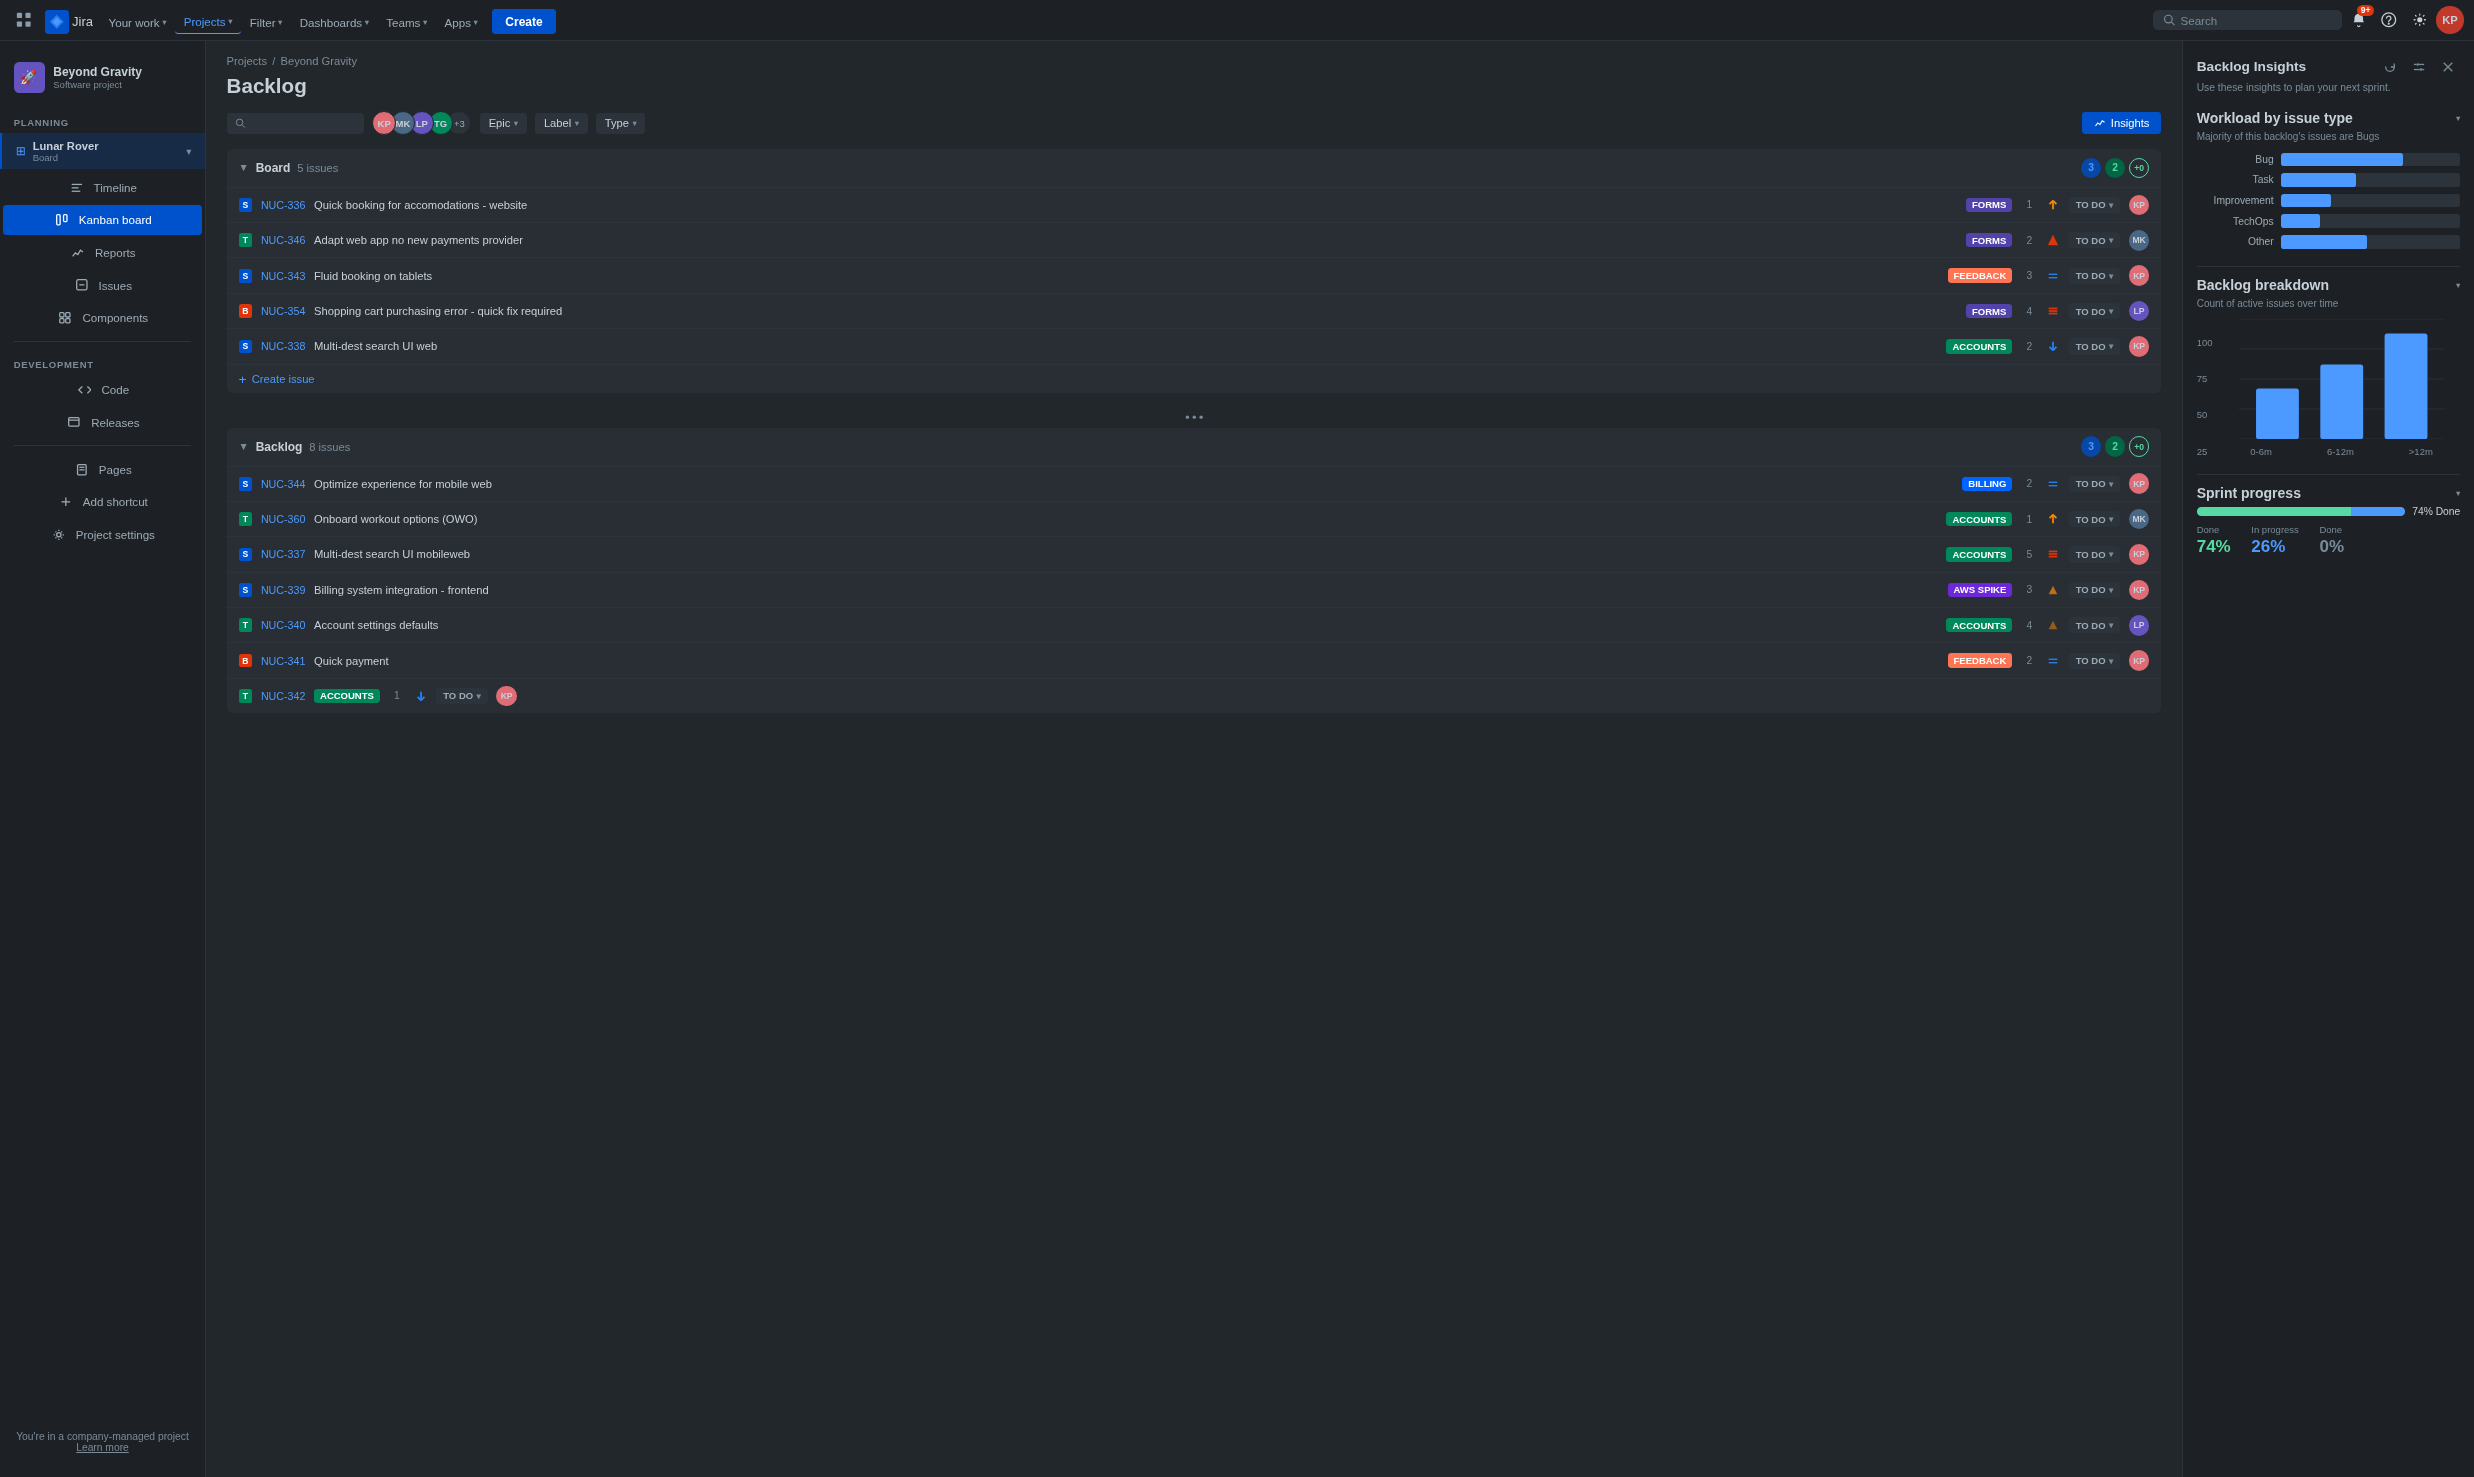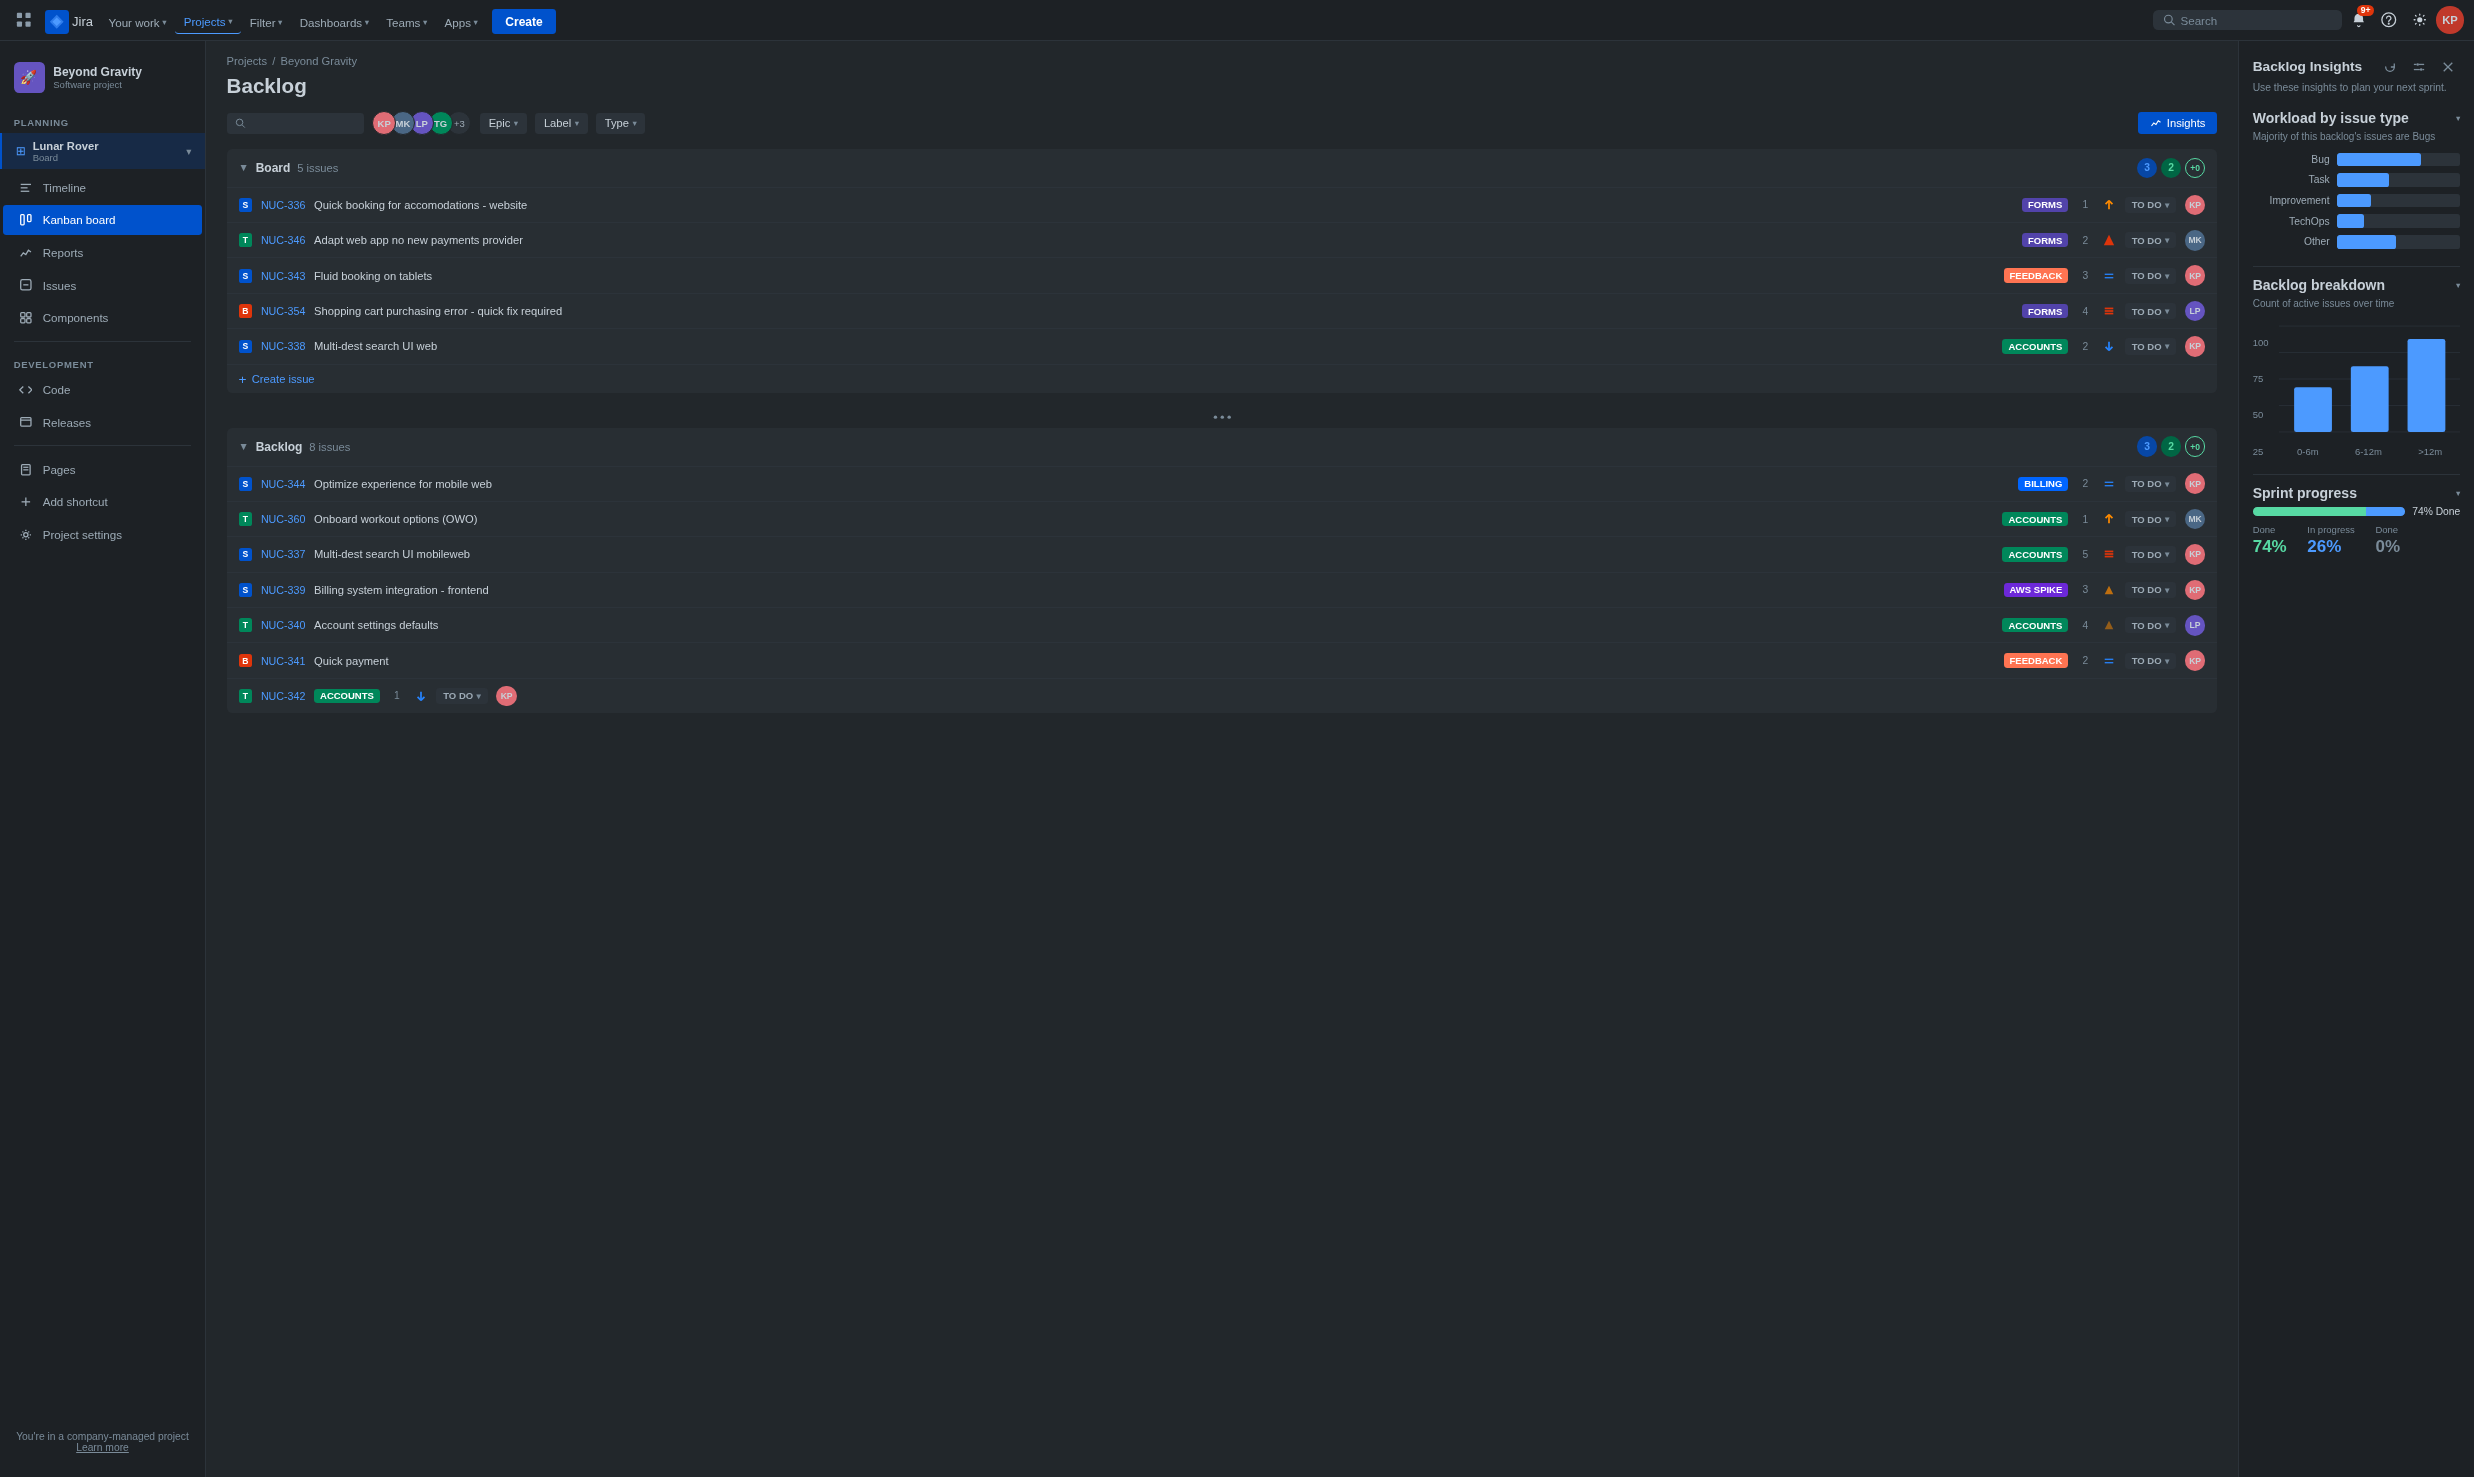--- a/index.html
+++ b/index.html
@@ -28,21 +28,21 @@
     
     .app-body { display: flex; margin-top: 41px; height: calc(100vh - 41px); }
 
     
     .sidebar { width: 206px; background: #1d2125; border-right: 0.9px solid #2c333a; display: flex; flex-direction: column; padding: 13.7px 0; flex-shrink: 0; overflow-y: auto; }
     .sidebar-project { display: flex; align-items: center; gap: 8.6px; padding: 6.9px 13.7px 13.7px; }
     .project-icon { width: 31px; height: 31px; background: #6554c0; border-radius: 5.2px; display: flex; align-items: center; justify-content: center; font-size: 13.7px; }
     .project-name { font-size: 12px; font-weight: 600; color: #c7d0d8; }
     .project-type { font-size: 9.5px; color: #7a8b99; }
     .sidebar-section-label { font-size: 9.5px; font-weight: 700; color: #7a8b99; text-transform: uppercase; letter-spacing: 0.7px; padding: 10.3px 13.7px 3.4px; }
-    .sidebar-item { display: flex; align-items: center; gap: 8.6px; padding: 6.9px 13.7px; cursor: pointer; border-radius: 3.4px; margin: 0.9px 3.4px; color: #9dabb6; font-size: 11.6px; }
+    .sidebar-item { display: flex; align-items: center; gap: 8.6px; padding: 6.9px 13.7px; cursor: pointer; border-radius: 3.4px; margin: 0.9px 3.4px; color: #9dabb6; font-size: 11.6px; justify-content: center; }
     .sidebar-item.active { background: #0052cc; color: #fff; }
     .sidebar-item .item-icon { width: 17px; height: 17px; display: flex; align-items: center; justify-content: center; flex-shrink: 0; }
     .lunar-rover-item { background: #0052cc33; border-left: 2.6px solid #0052cc; margin: 1.7px 0; padding: 6.9px 13.7px; cursor: pointer; color: #c7d0d8; display: flex; align-items: center; justify-content: space-between; }
     .sidebar-divider { height: 0.9px; background: #2c333a; margin: 6.9px 13.7px; }
     .sidebar-bottom { margin-top: auto; padding: 10.3px 13.7px; font-size: 10.3px; color: #7a8b99; text-align: center; }
     .sidebar-bottom a { color: #7a8b99; text-decoration: underline; cursor: pointer; }
 
     
     .main-content { flex: 1; background: #22272b; overflow-y: auto; position: relative; }
 
@@ -93,21 +93,21 @@
     .tag-accounts { background: #00875a; color: #fff; }
     .tag-billing { background: #0065ff; color: #fff; }
     .tag-aws { background: #6d28d9; color: #fff; }
     .story-points { color: #7a8b99; font-size: 10.3px; width: 17px; text-align: center; flex-shrink: 0; }
     .priority-icon { width: 13.7px; height: 13.7px; display: flex; align-items: center; justify-content: center; flex-shrink: 0; }
     .status-chip { display: flex; align-items: center; gap: 3.4px; background: #2c333a; border-radius: 3.4px; padding: 2.6px 6.9px; font-size: 9.5px; font-weight: 600; color: #9dabb6; white-space: nowrap; flex-shrink: 0; cursor: pointer; }
     .issue-avatar { width: 20.6px; height: 20.6px; border-radius: 50%; display: flex; align-items: center; justify-content: center; font-size: 8.6px; font-weight: 600; flex-shrink: 0; }
     .create-issue-row { display: flex; align-items: center; gap: 5.2px; padding: 6.9px 12px; color: #4c9aff; font-size: 11.2px; cursor: pointer; border-top: 0.9px solid #2c333a; }
 
     
-    .insights-panel { width: 236px; background: #1d2125; border-left: 0.9px solid #2c333a; flex-shrink: 0; padding: 13.7px; overflow-y: auto; }
+    .insights-panel { width: 292px; background: #1d2125; border-left: 0.9px solid #2c333a; flex-shrink: 0; padding: 13.7px; overflow-y: auto; }
     .insights-header { display: flex; align-items: center; justify-content: space-between; margin-bottom: 3.4px; }
     .insights-title { font-size: 13.7px; font-weight: 600; color: #c7d0d8; }
     .insights-subtitle { font-size: 10.3px; color: #7a8b99; margin-bottom: 17px; }
     .insights-actions { display: flex; align-items: center; gap: 5.2px; }
     .insights-icon-btn { width: 24px; height: 24px; display: flex; align-items: center; justify-content: center; cursor: pointer; color: #7a8b99; border-radius: 3.4px; }
 
     
     .chart-section { margin-bottom: 17px; }
     .chart-header { display: flex; align-items: center; justify-content: space-between; margin-bottom: 5.2px; cursor: pointer; }
     .chart-title { font-size: 14px; font-weight: 700; color: #c7d0d8; }

